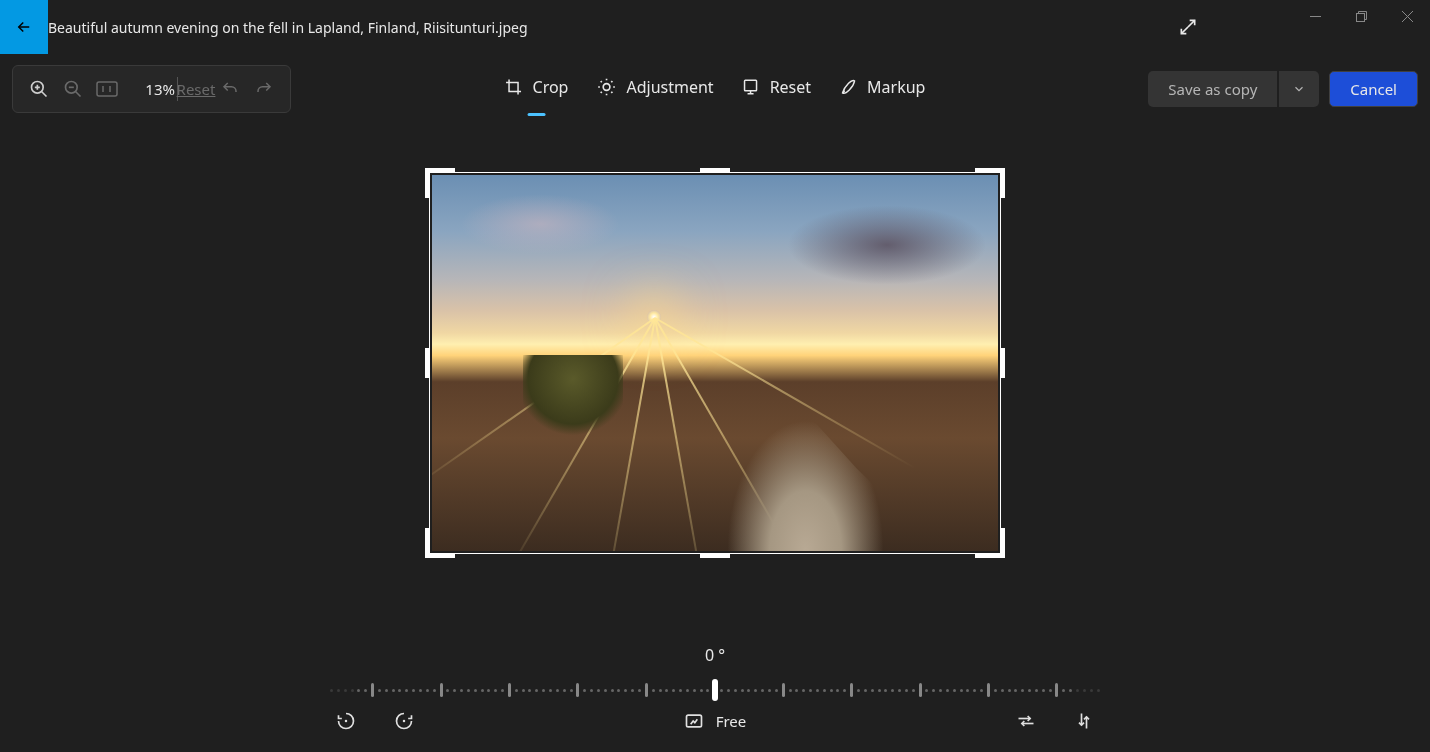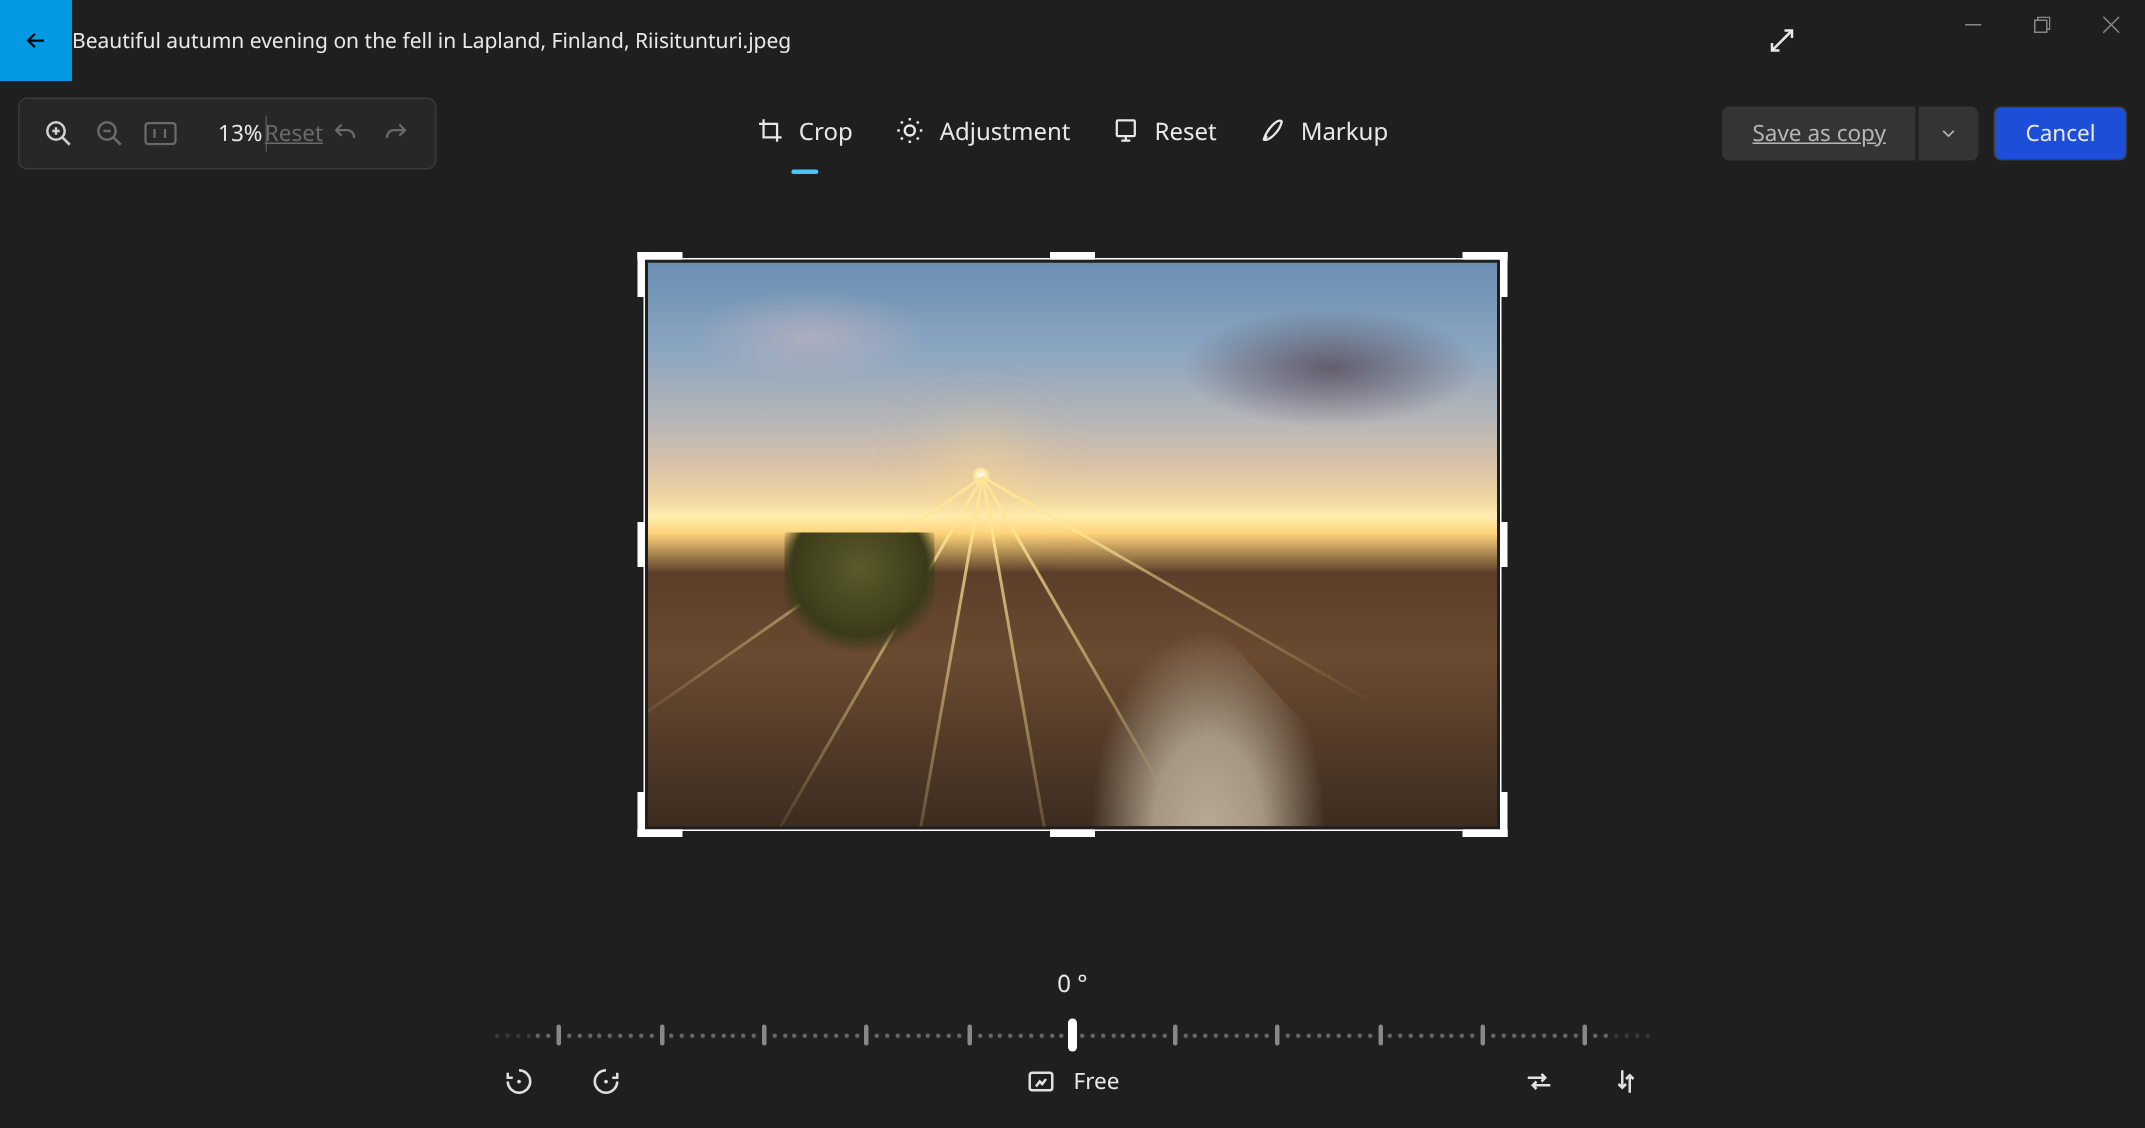--- a/index.html
+++ b/index.html
@@ -138,21 +138,21 @@
       align-items: center;
       padding: 0 20px;
       font-size: 15px;
       cursor: pointer;
     }
     .save-btn {
       background: #343434;
       color: #b5b5b5;
     }
     .save-split { width:40px; justify-content:center; padding:0; }
-    .save-main { border-top-right-radius:0; border-bottom-right-radius:0; margin-right:-8px;text-decoration:underline;}
+    .save-main { border-top-right-radius:0; border-bottom-right-radius:0; margin-right:-8px;}
     .save-split { border-top-left-radius:0; border-bottom-left-radius:0;}
     .cancel-btn {
       background: #1d4ed8;
       color: #e8e8e8;
       border: 1px solid #404040;
     }
 
     
     .canvas-area {
       position: absolute;

